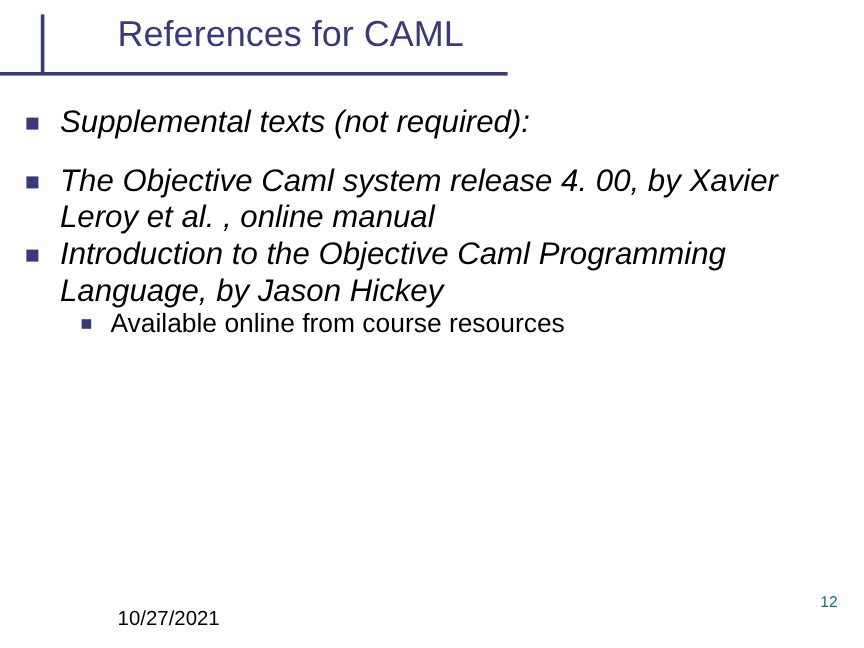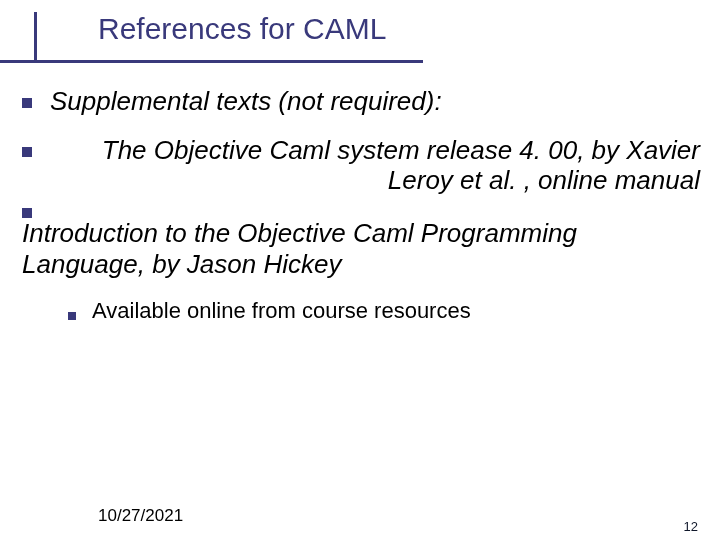--- a/index.html
+++ b/index.html
@@ -67,24 +67,24 @@
     margin-right: 18px;
   }
   .b1 .txt {
     font-size: 26px;
     line-height: 1.18;
   }
   .group {
     margin-top: 4px;
   }
   .sub {
-    margin-top: 19px;
+    margin-top: 0;
     margin-left: 46px;
     display: flex;
-    align-items: center;
+    align-items: flex-start;
   }
   .sub .sq2 {
     width: 8px;
     height: 8px;
     background: #39397b;
     flex: 0 0 auto;
     margin-top: 9px;
     margin-right: 16px;
   }
   .sub .txt2 {
@@ -94,23 +94,23 @@
   .footer-date {
     position: absolute;
     left: 98px;
     bottom: 14px;
     font-size: 17px;
     color: #000;
   }
   .footer-num {
     position: absolute;
     right: 22px;
-    bottom: 6px;
+    bottom: 31px;
     font-size: 13px;
-    color: #0f172a;
+    color: #0f766e;
   }
 </style>
 </head>
 <body>
 
 <div class="slide">
 
   <div class="rule-v"></div>
   <div class="rule-h"></div>
 
@@ -120,26 +120,26 @@
 
   <div class="body">
 
     <div class="b1">
       <div class="sq"></div>
       <div class="txt">Supplemental texts (not required):</div>
     </div>
 
     <div class="group">
 
-      <div class="b1" style="margin-bottom:0;text-align:right;">
+      <div class="b1" style="margin-bottom:0;">
         <div class="sq"></div>
         <div class="txt">The Objective Caml system release 4. 00, by Xavier Leroy et al. , online manual</div>
       </div>
 
-      <div class="b1" style="margin-bottom:0;flex-direction:column;">
+      <div class="b1" style="margin-bottom:0;">
         <div class="sq"></div>
         <div class="txt">Introduction to the Objective Caml Programming Language, by Jason Hickey</div>
       </div>
 
 
       <div class="sub">
         <div class="sq2"></div>
         <div class="txt2">Available online from course resources</div>
       </div>
 

